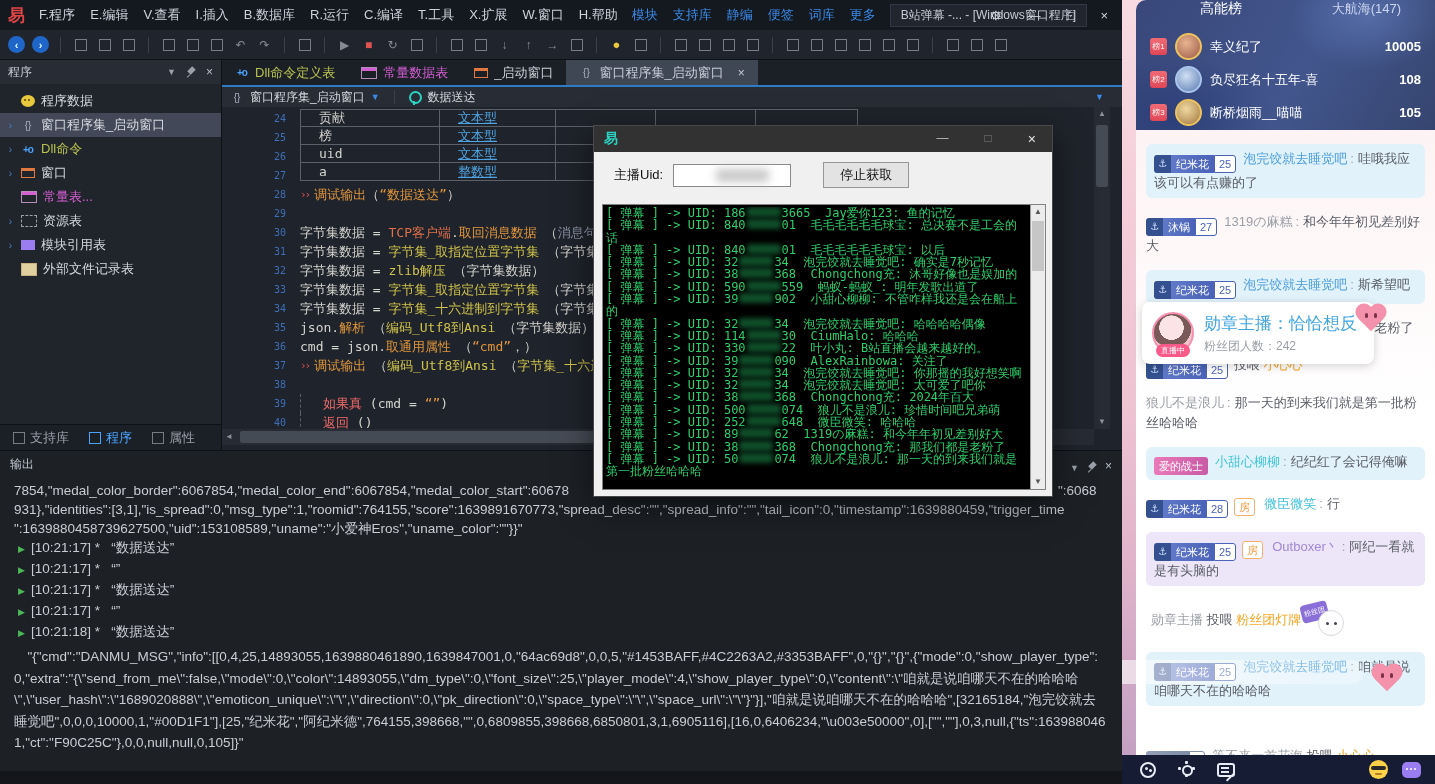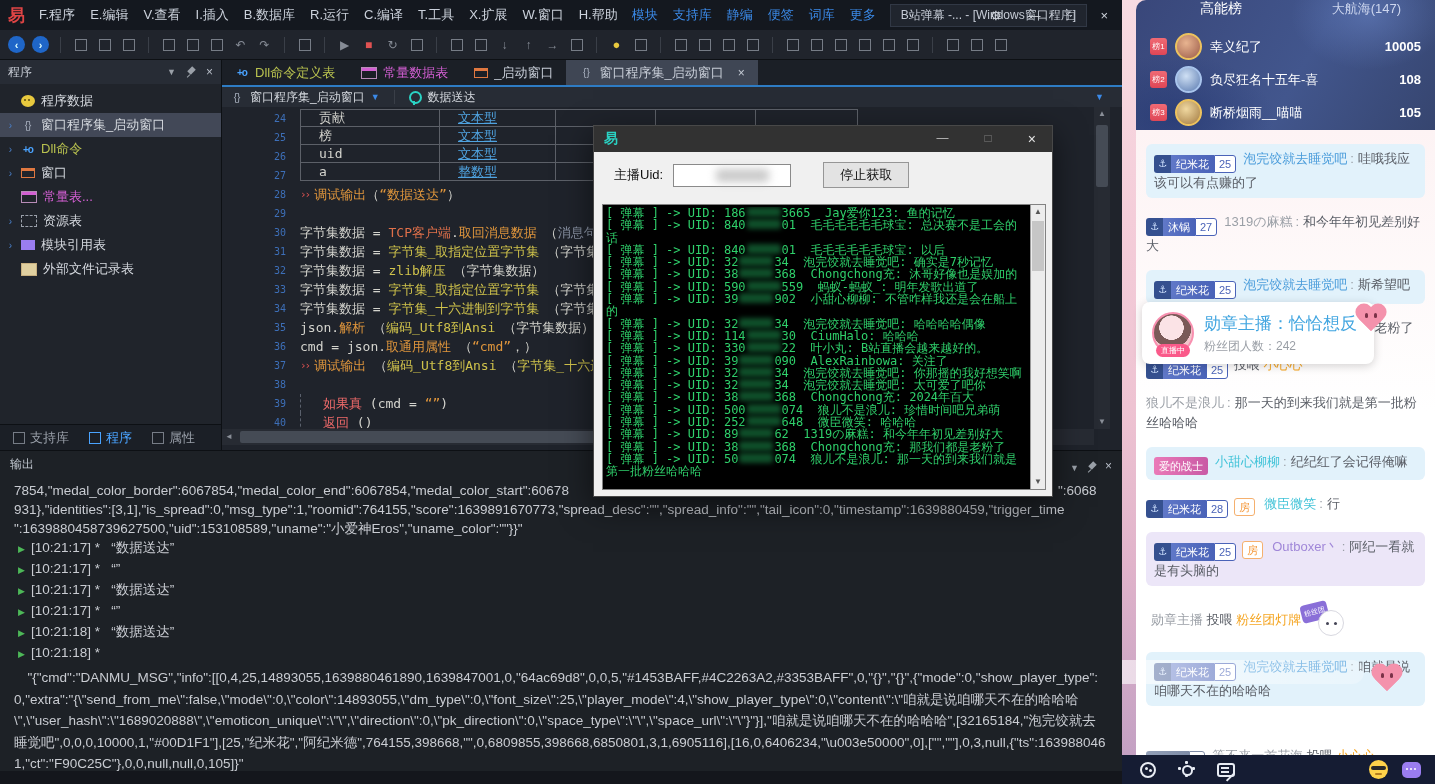--- a/index.html
+++ b/index.html
@@ -502,21 +502,20 @@
     </div>
     <div class="obody">
         <div class="oline"><span>7854,"medal_color_border":6067854,"medal_color_end":6067854,"medal_color_start":60678</span><span class="out-right">":6068</span></div>
         <div class="oline">931},"identities":[3,1],"is_spread":0,"msg_type":1,"roomid":764155,"score":1639891670773,"spread_desc":"","spread_info":"","tail_icon":0,"timestamp":1639880459,"trigger_time</div>
         <div class="oline">":1639880458739627500,"uid":153108589,"uname":"小爱神Eros","uname_color":""}}"</div>
         <div class="event"><span class="evarrow">▶</span><span>[10:21:17] *   “数据送达”</span></div>
         <div class="event"><span class="evarrow">▶</span><span>[10:21:17] *   “”</span></div>
         <div class="event"><span class="evarrow">▶</span><span>[10:21:17] *   “数据送达”</span></div>
         <div class="event"><span class="evarrow">▶</span><span>[10:21:17] *   “”</span></div>
         <div class="event"><span class="evarrow">▶</span><span>[10:21:18] *   “数据送达”</span></div>
-        <div class="event"><span class="evarrow">▶</span><span>[10:21:18] *</span></div>
         <div class="odump">　"{"cmd":"DANMU_MSG","info":[[0,4,25,14893055,1639880461890,1639847001,0,"64ac69d8",0,0,5,"#1453BAFF,#4C2263A2,#3353BAFF",0,"{}","{}",{"mode":0,"show_player_type":0,"extra":"{\"send_from_me\":false,\"mode\":0,\"color\":14893055,\"dm_type\":0,\"font_size\":25,\"player_mode\":4,\"show_player_type\":0,\"content\":\"咱就是说咱哪天不在的哈哈哈\",\"user_hash\":\"1689020888\",\"emoticon_unique\":\"\",\"direction\":0,\"pk_direction\":0,\"space_type\":\"\",\"space_url\":\"\"}"}],"咱就是说咱哪天不在的哈哈哈",[32165184,"泡完饺就去睡觉吧",0,0,0,10000,1,"#00D1F1"],[25,"纪米花","阿纪米德",764155,398668,"",0,6809855,398668,6850801,3,1,6905116],[16,0,6406234,"\u003e50000",0],["",""],0,3,null,{"ts":1639880461,"ct":"F90C25C"},0,0,null,null,0,105]}"</div>
       </div>
 
   </div>
 
   <div class="popup">
     <div class="ptitle">
       <span class="plogo">易</span>
       <span class="pctrl">
         <span>—</span>

